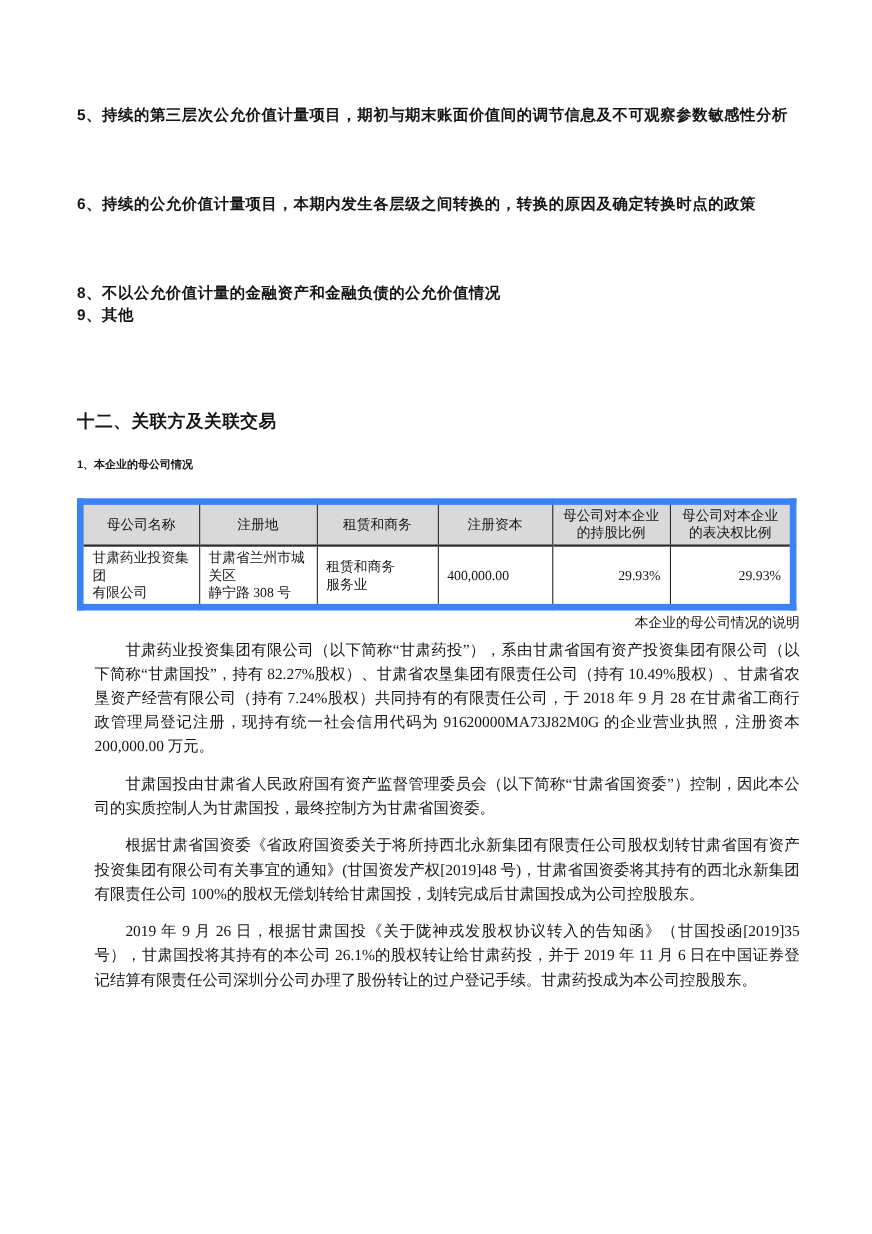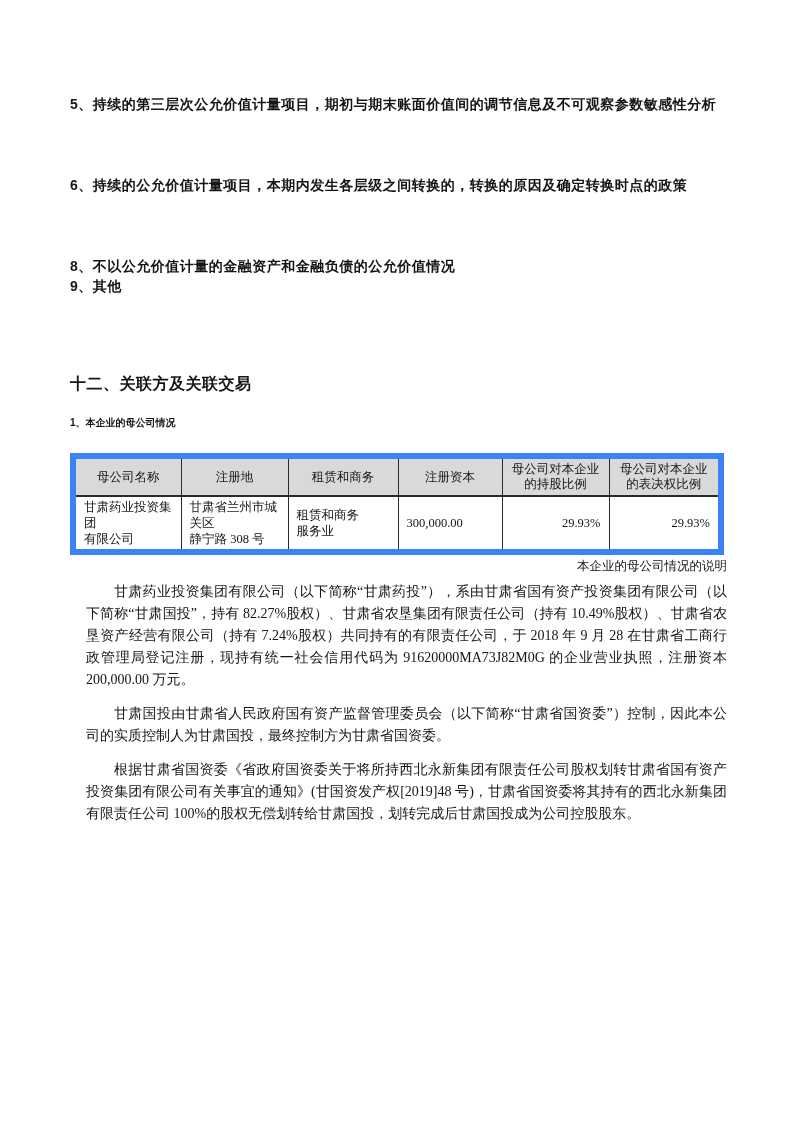--- a/index.html
+++ b/index.html
@@ -119,26 +119,27 @@
       </tr>
     </thead>
     <tbody>
       <tr>
         <td class="align-left">甘肃药业投资集团
 有限公司</td>
         <td class="align-left">甘肃省兰州市城关区
 静宁路 308 号</td>
         <td class="align-left">租赁和商务
 服务业</td>
-        <td class="align-left">300,000.00</td>
+        <td class="align-left">400,000.00</td>
         <td class="align-right">29.93%</td>
         <td class="align-right">29.93%</td>
       </tr>
     </tbody>
   </table>
 
   <div class="table-note">本企业的母公司情况的说明</div>
 
   <div class="para" id="para-1">甘肃药业投资集团有限公司（以下简称“甘肃药投”），系由甘肃省国有资产投资集团有限公司（以下简称“甘肃国投”，持有 82.27%股权）、甘肃省农垦集团有限责任公司（持有 10.49%股权）、甘肃省农垦资产经营有限公司（持有 7.24%股权）共同持有的有限责任公司，于 2018 年 9 月 28 在甘肃省工商行政管理局登记注册，现持有统一社会信用代码为  91620000MA73J82M0G 的企业营业执照，注册资本  200,000.00 万元。</div>
   <div class="para">甘肃国投由甘肃省人民政府国有资产监督管理委员会（以下简称“甘肃省国资委”）控制，因此本公司的实质控制人为甘肃国投，最终控制方为甘肃省国资委。</div>
   <div class="para">根据甘肃省国资委《省政府国资委关于将所持西北永新集团有限责任公司股权划转甘肃省国有资产投资集团有限公司有关事宜的通知》(甘国资发产权[2019]48 号)，甘肃省国资委将其持有的西北永新集团有限责任公司 100%的股权无偿划转给甘肃国投，划转完成后甘肃国投成为公司控股股东。</div>
+  <div class="para">2019 年 9 月 26 日，根据甘肃国投《关于陇神戎发股权协议转入的告知函》（甘国投函[2019]35 号），甘肃国投将其持有的本公司 26.1%的股权转让给甘肃药投，并于 2019 年 11 月 6 日在中国证券登记结算有限责任公司深圳分公司办理了股份转让的过户登记手续。甘肃药投成为本公司控股股东。</div>
 
 </div>
 
 </body></html>

